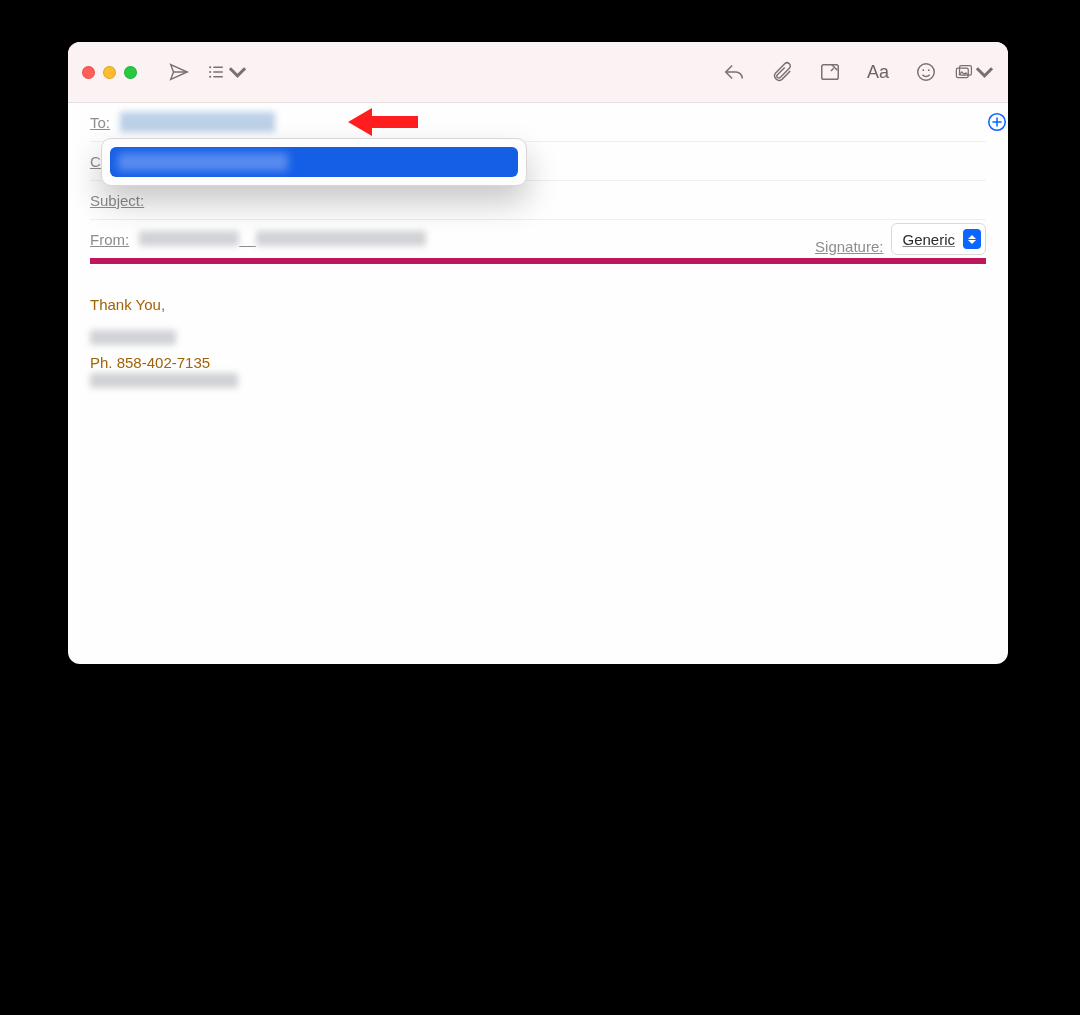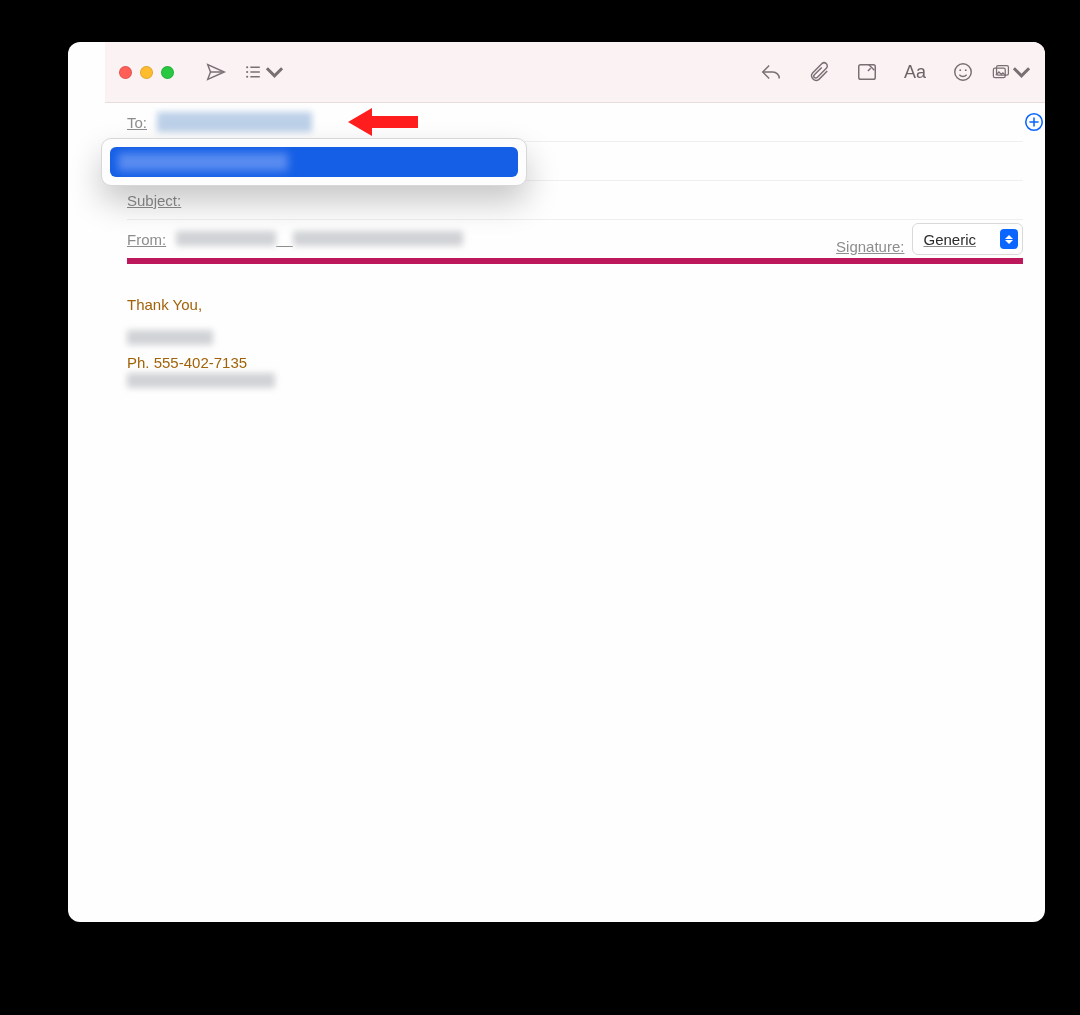--- a/index.html
+++ b/index.html
@@ -17,26 +17,25 @@
     position: relative;
     width: 1080px;
     height: 1015px;
   }
   
   .window {
     position: absolute;
     left: 68px;
     top: 42px;
     width: 940px;
-    height: 880px;
+    height: 622px;
     background: #fefefe;
     border-radius: 12px;
     box-shadow: 0 30px 60px rgba(0,0,0,0.55), 0 0 0 1px rgba(0,0,0,0.05);
     overflow: hidden;
-    padding-left: 37px;
   }
   
   .toolbar {
     height: 60px;
     background: #fbf2f3;
     display: flex;
     align-items: center;
     padding: 0 14px;
     border-bottom: 1px solid #e7dcde;
     gap: 8px;
@@ -86,21 +85,21 @@
   .field.from .value { color:#8d8d8d; }
   .sig-wrap {
     margin-left:auto;
     display:flex;
     align-items:flex-end;
     gap:8px;
   }
   .sig-select {
     display:flex;
     align-items:center;
-    gap:24px;
+    gap:8px;
     background:#fff;
     border:1px solid #d9d9d9;
     border-radius:6px;
     padding:2px 4px 2px 10px;
     height:26px;
     font-size:15px;
     color:#2b2b2b;
   }
   .sig-stepper {
     width:18px; height:20px;
@@ -306,21 +305,21 @@
           </div>
         </div>
       </div>
     </div>
 
     <div class="body-area">
       <div style="height:10px"></div>
       <div>Thank You,</div>
       <div style="height:14px"></div>
       <div><span class="blur" style="width:86px;">&nbsp;</span></div>
-      <div>Ph. 555-402-7135</div>
+      <div>Ph. 858-402-7135</div>
       <div><span class="blur" style="width:148px;">&nbsp;</span></div>
     </div>
 
     <div class="popover">
       <div class="suggestion"></div>
     </div>
 
     <div class="arrow">
       <svg viewBox="0 0 80 40">
         <polygon points="0,20 24,6 24,14 70,14 70,26 24,26 24,34" fill="#ff1d1d"></polygon>

